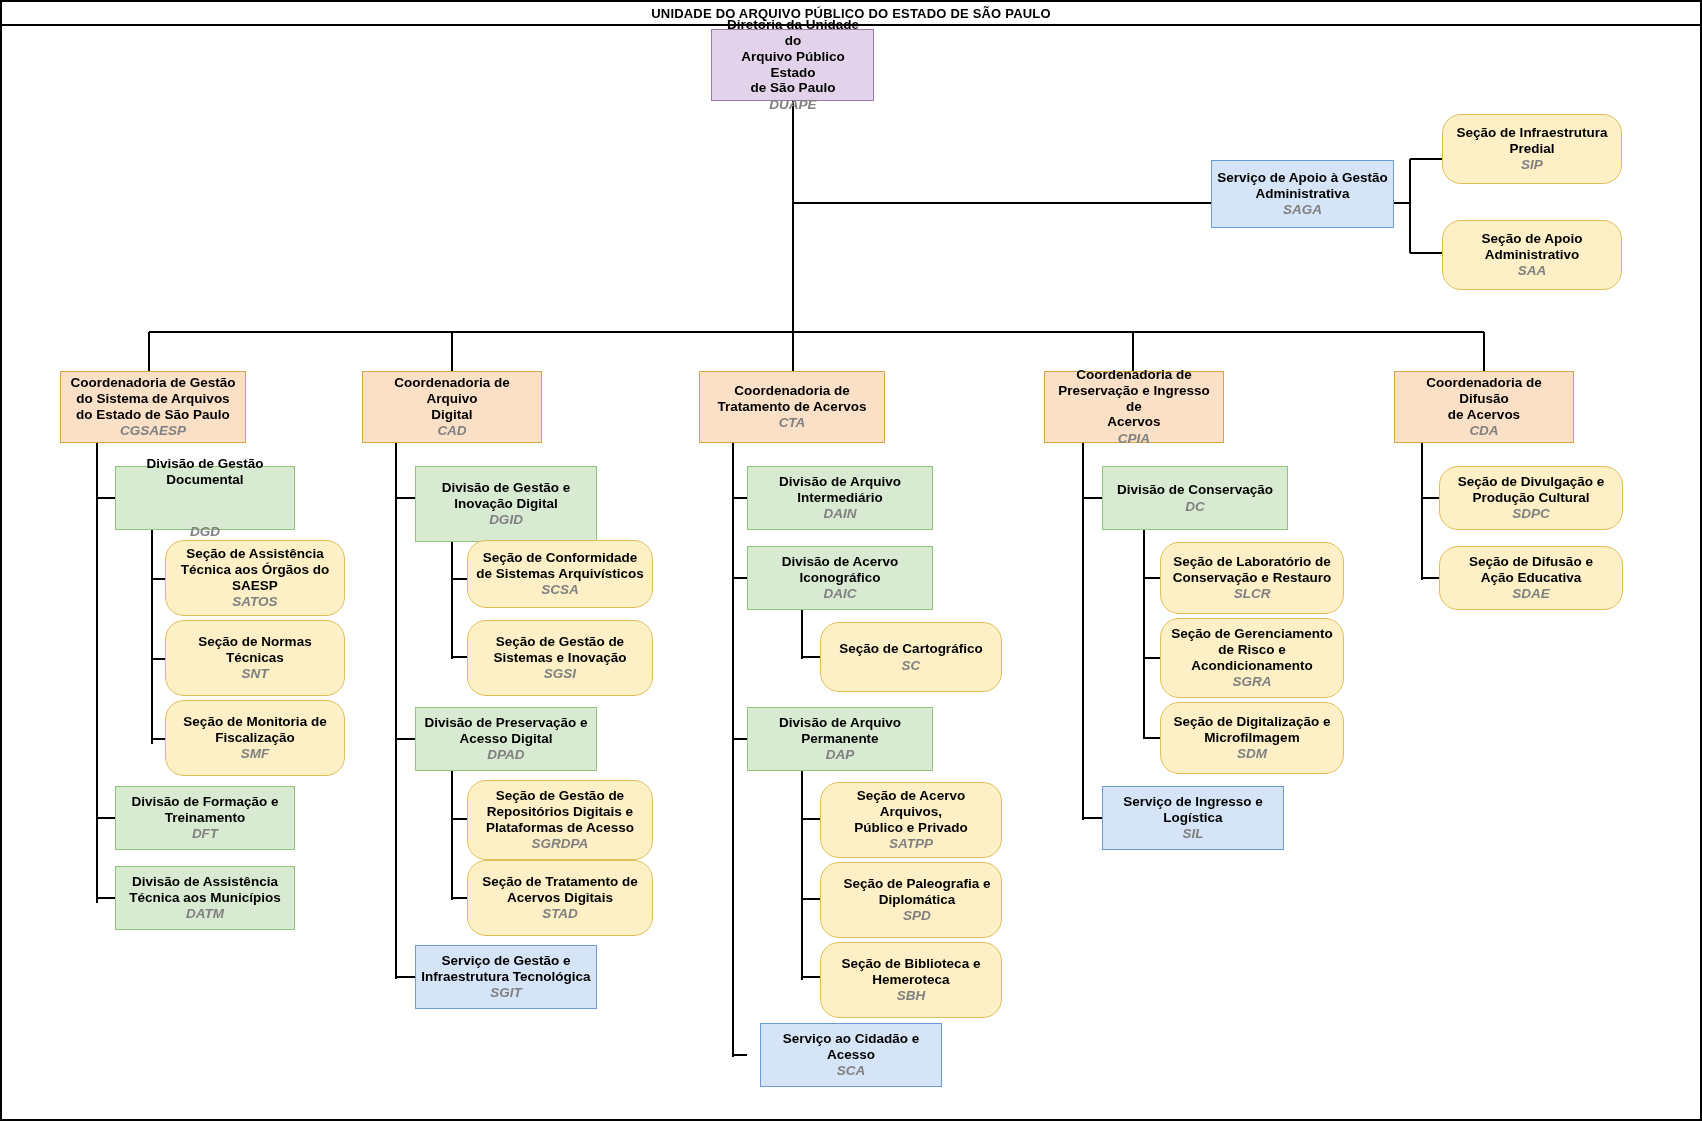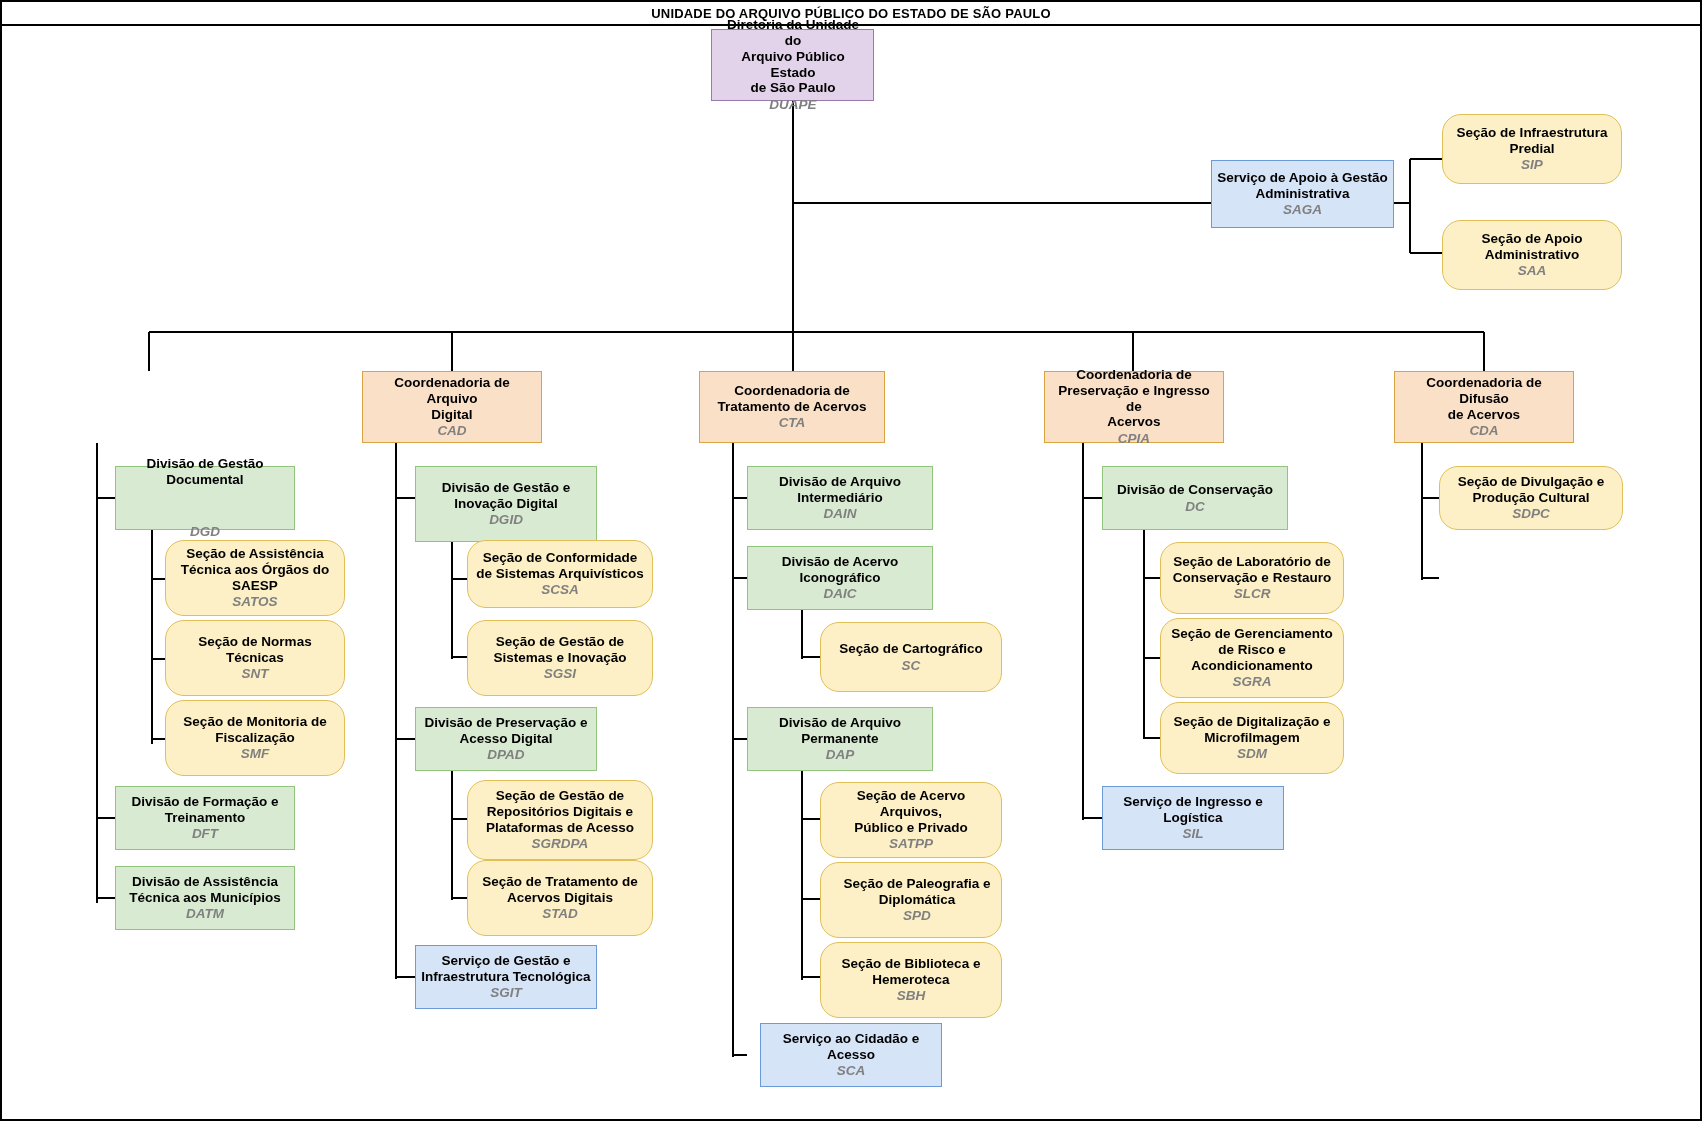--- a/index.html
+++ b/index.html
@@ -176,20 +176,26 @@
 Predial</span>
     <span class="ac">SIP</span>
   </div>
 
   <div class="node t-section" style="left:1440px; top:218px; width:180px; height:70px;">
     <span class="nm">Seção de Apoio
 Administrativo</span>
     <span class="ac">SAA</span>
   </div>
 
+  <div class="node t-coord" style="left:58px; top:369px; width:186px; height:72px;">
+    <span class="nm">Coordenadoria de Gestão
+do Sistema de Arquivos
+do Estado de São Paulo</span>
+    <span class="ac">CGSAESP</span>
+  </div>
   <div class="node t-division" style="left:113px; top:464px; width:180px; height:64px;gap:36px;">
     <span class="nm">Divisão de Gestão
 Documental</span>
     <span class="ac">DGD</span>
   </div>
   <div class="node t-section" style="left:163px; top:538px; width:180px; height:76px;">
     <span class="nm">Seção de Assistência
 Técnica aos Órgãos do
 SAESP</span>
     <span class="ac">SATOS</span>
@@ -337,14 +343,19 @@
   <div class="node t-coord" style="left:1392px; top:369px; width:180px; height:72px;">
     <span class="nm">Coordenadoria de Difusão
 de Acervos</span>
     <span class="ac">CDA</span>
   </div>
   <div class="node t-section" style="left:1437px; top:464px; width:184px; height:64px;">
     <span class="nm">Seção de Divulgação e
 Produção Cultural</span>
     <span class="ac">SDPC</span>
   </div>
+  <div class="node t-section" style="left:1437px; top:544px; width:184px; height:64px;">
+    <span class="nm">Seção de Difusão e
+Ação Educativa</span>
+    <span class="ac">SDAE</span>
+  </div>
 
 </div>
 
 </body></html>

